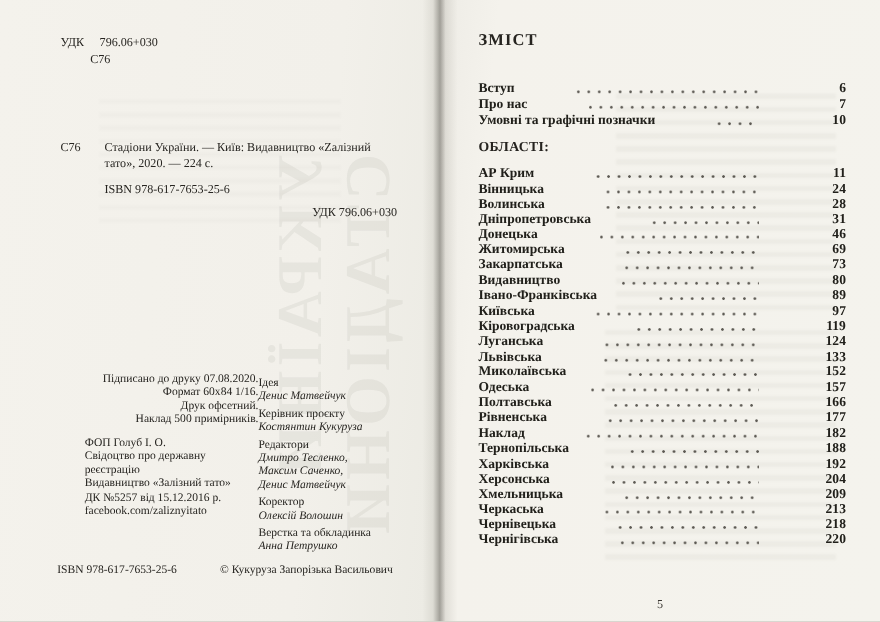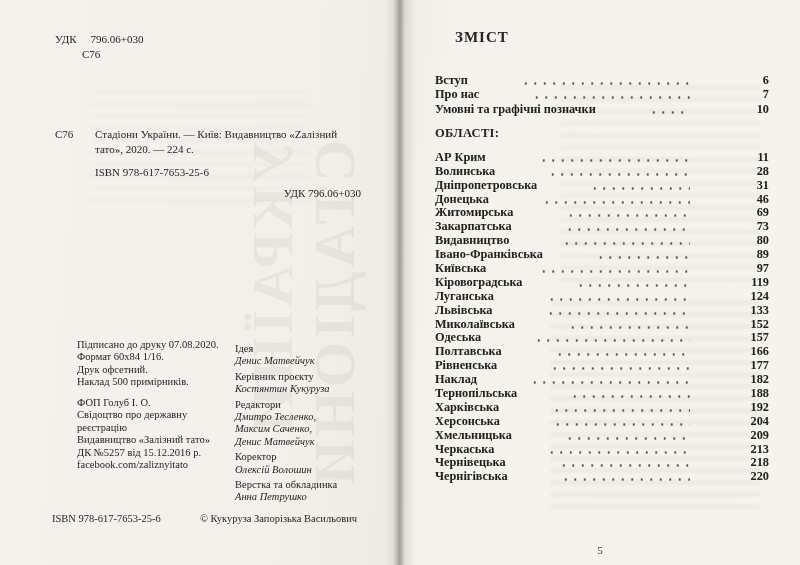--- a/index.html
+++ b/index.html
@@ -20,38 +20,38 @@
   
   .small{font-size:11px;line-height:15px;}
   .tiny{font-size:10.5px;line-height:12.4px;}
   #udc-top{left:55px;top:32px;font-size:11px;line-height:15px;}
   #udc-top .val{margin-left:14px;}
   #udc-top .code{margin-left:27px;}
   #bib-code{left:55px;top:127px;}
   #bib-text{left:95px;top:127px;width:272px;}
   #bib-isbn{left:95px;top:165px;}
   #bib-udc{left:95px;top:186px;width:266px;text-align:right;}
-  #print-info{left:77px;top:339px;width:158px;}
+  #print-info{left:77px;top:339px;width:158px;text-align:right;}
   #publisher-info{left:77px;top:397px;width:160px;}
   #credits{left:235px;top:339px;width:140px;}
   .credit-role{margin-top:3px;}
   #credits .credit-group:first-child .credit-role{margin-top:4px;font-family:Liberation Serif, serif;}
   .credit-name{font-style:italic;}
   #bottom-isbn{left:52px;top:513px;}
   #copyright{left:200px;top:513px;}
   #watermark{
     left:242px;top:140px;width:130px;height:330px;display:flex;z-index:0;
     pointer-events:none;
   }
   #watermark span{
     writing-mode:vertical-rl;font-weight:bold;font-size:58px;letter-spacing:4px;
     color:rgba(70,68,58,.065);transform:scaleX(-1);line-height:62px;
   }
   
-  #toc-title{left:35px;top:29px;font-size:15px;font-weight:bold;letter-spacing:1px;margin-left:20px;}
+  #toc-title{left:35px;top:29px;font-size:15px;font-weight:bold;letter-spacing:1px;}
   #front-toc{left:35px;top:73px;width:334px;}
   #section-header{left:35px;top:126px;font-size:12.5px;font-weight:bold;letter-spacing:.3px;}
   #region-toc{left:35px;top:151px;width:334px;}
   .toc-row{display:flex;align-items:flex-end;font-weight:bold;font-size:12.3px;color:#21201b;gap:44px;}
   #front-toc .toc-row{height:14.7px;}
   #region-toc .toc-row{height:13.9px;}
   .toc-label{white-space:nowrap;}
   .leader{
     flex:1;height:11px;margin:0 5px 0 7px;
     background-image:radial-gradient(circle,rgba(55,52,45,.8) 1px,rgba(0,0,0,0) 1.35px);
@@ -163,20 +163,25 @@
 
     <div class="abs" id="section-header">ОБЛАСТІ:</div>
 
     <div class="abs" id="region-toc">
         <div class="toc-row">
           <span class="toc-label">АР Крим</span>
           <span class="leader"></span>
           <span class="toc-page">11</span>
         </div>
         <div class="toc-row">
+          <span class="toc-label">Вінницька</span>
+          <span class="leader"></span>
+          <span class="toc-page">24</span>
+        </div>
+        <div class="toc-row">
           <span class="toc-label">Волинська</span>
           <span class="leader"></span>
           <span class="toc-page">28</span>
         </div>
         <div class="toc-row">
           <span class="toc-label">Дніпропетровська</span>
           <span class="leader"></span>
           <span class="toc-page">31</span>
         </div>
         <div class="toc-row">

